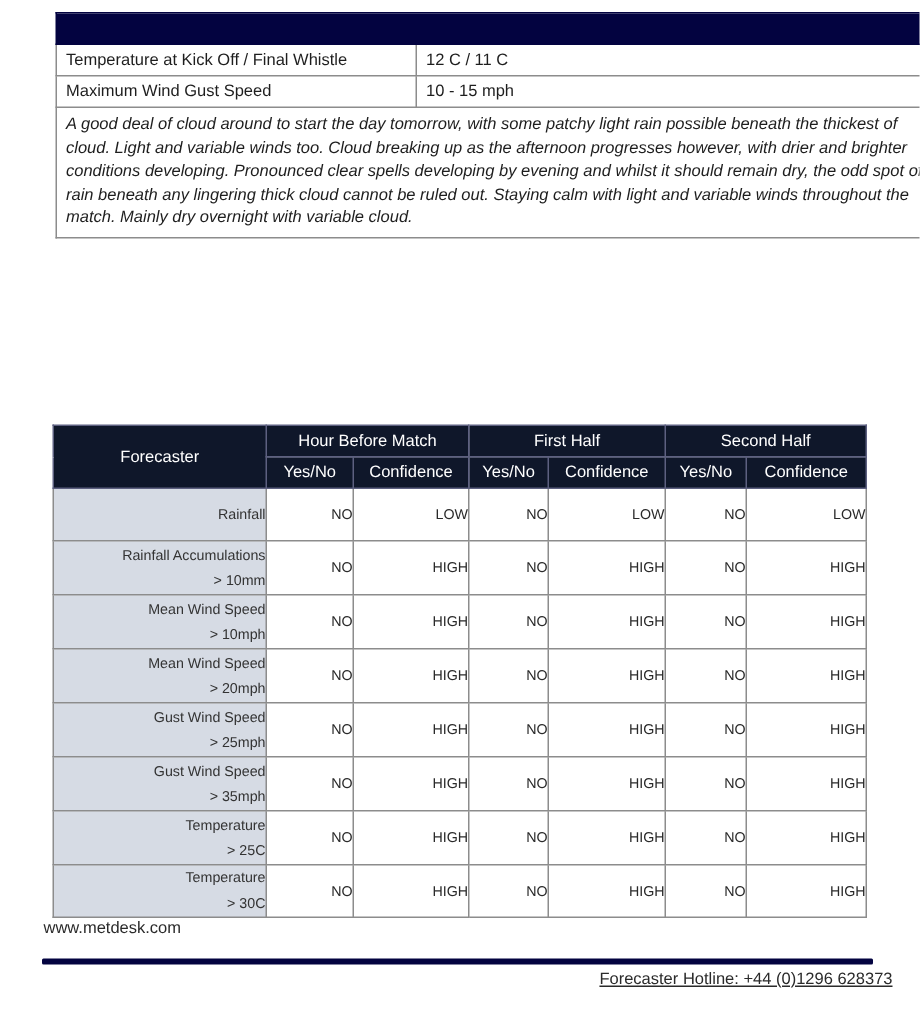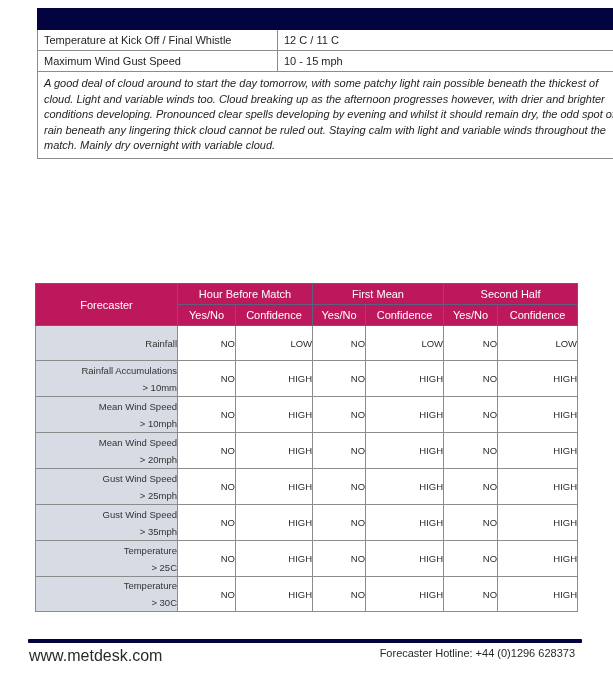--- a/index.html
+++ b/index.html
@@ -5,32 +5,32 @@
   html, body { margin:0; padding:0; background:#ffffff; }
   body { width:613px; height:680px; position:relative; overflow:hidden;
          font-family:"Liberation Sans", sans-serif; color:#1e1e1e; }
   .summary { position:absolute; left:37px; top:8px; width:594px; border-collapse:collapse;padding-left:44px; }
   .summary td { border:1px solid #8c8c8c; font-size:11px; padding:0 6px; height:20px; line-height:20px; }
   .summary .hdr td { background:#030340; height:20px; border-color:#030340; }
   .summary td.lbl { width:227px; }
   .summary td.narr { line-height:15.5px; padding:4px 6px 4px 6px; height:auto; font-size:11px; color:#1e1e1e;font-style:italic; }
 
   .matrix { position:absolute; left:35px; top:283px; width:542px; border-collapse:collapse; table-layout:fixed; }
-  .matrix th { background:#be185d; color:#ffffff; font-weight:normal; font-size:11px; text-align:center;
+  .matrix th { background:#0f172a; color:#ffffff; font-weight:normal; font-size:11px; text-align:center;
                border:1px solid #5d6080; padding:0; }
   .matrix th.grp { height:20px; }
   .matrix th.sub { height:20px; }
   .matrix td { border:1px solid #8c8c8c; font-size:9.5px; text-align:right; padding:0; color:#2a2a2a; }
   .matrix td.param { background:#d6dbe4; line-height:17px; font-size:9.5px; color:#333; }
   .matrix tr.r1 td { height:34px; }
   .matrix tr.r td { height:35px; }
   .matrix tr.rl td { height:31px; }
   .footer-bar { position:absolute; left:28px; top:639px; width:554px; height:4px; background:#030340; border-radius:1px; }
-  .footer-left { position:absolute; left:29px; top:647px; font-size:16px; color:#2a2a2a; }
-  .footer-right { position:absolute; right:38px; top:647px; font-size:11px; color:#2a2a2a; }
+  .footer-left { position:absolute; left:29px; top:613px; font-size:11px; color:#2a2a2a; }
+  .footer-right { position:absolute; right:18px; top:647px; font-size:11px; color:#2a2a2a;text-decoration:underline; }
 </style>
 </head>
 <body>
 
 <table class="summary">
   <tbody>
     <tr class="hdr">
         <td colspan="2"></td>
       </tr>
     <tr>
@@ -54,21 +54,21 @@
       <col style="width:77px">
     <col style="width:53px">
       <col style="width:78px">
       <col style="width:54px">
       <col style="width:80px">
   </colgroup>
   <thead>
     <tr>
       <th rowspan="2">Forecaster</th>
       <th colspan="2" class="grp">Hour Before Match</th>
-      <th colspan="2" class="grp">First Mean</th>
+      <th colspan="2" class="grp">First Half</th>
       <th colspan="2" class="grp">Second Half</th>
     </tr>
     <tr>
       <th class="sub">Yes/No</th>
       <th class="sub">Confidence</th>
       <th class="sub">Yes/No</th>
       <th class="sub">Confidence</th>
       <th class="sub">Yes/No</th>
       <th class="sub">Confidence</th>
     </tr>

